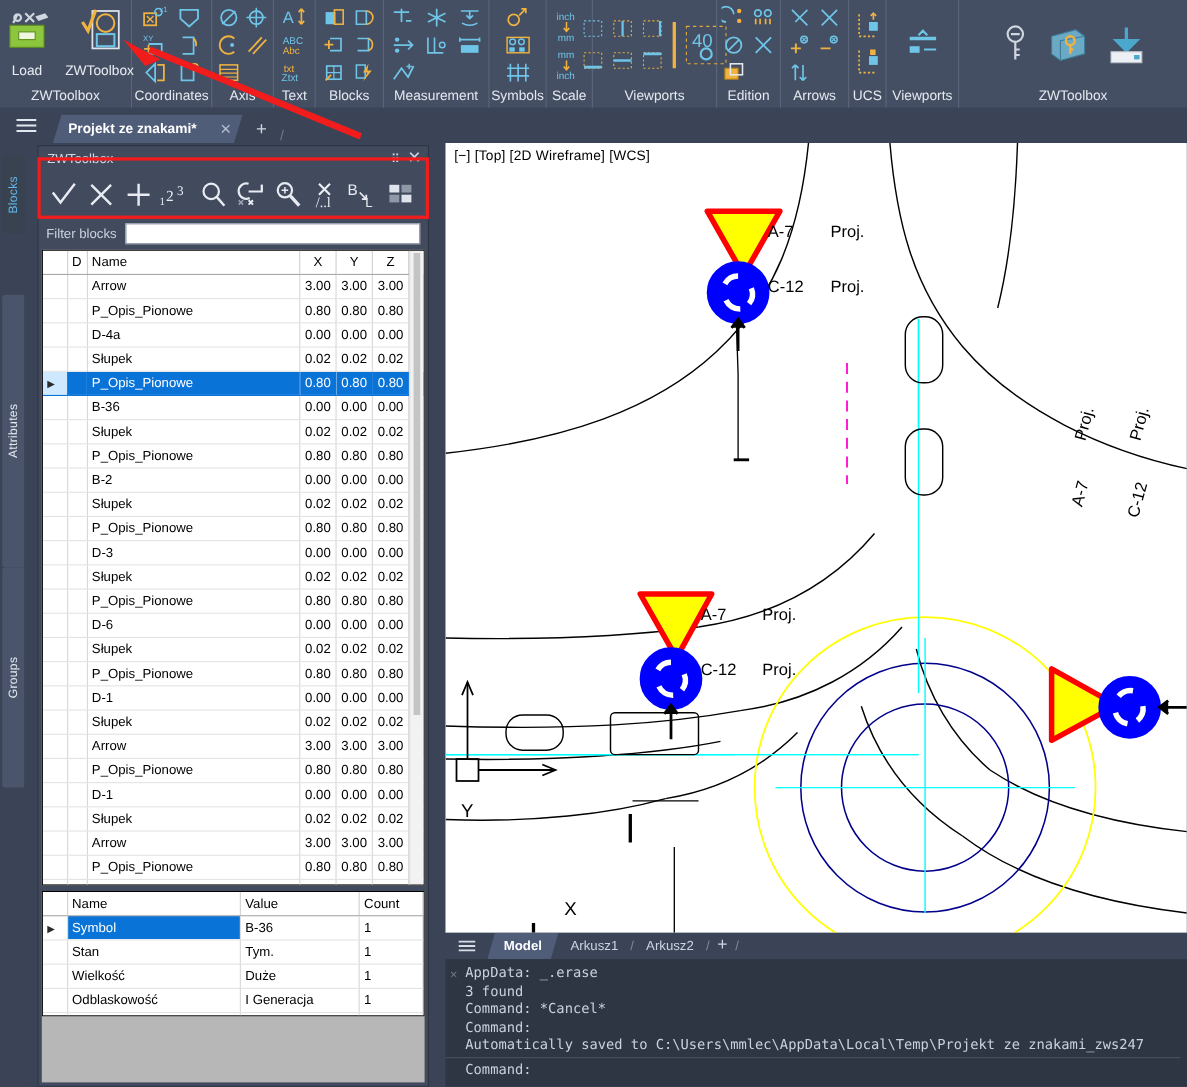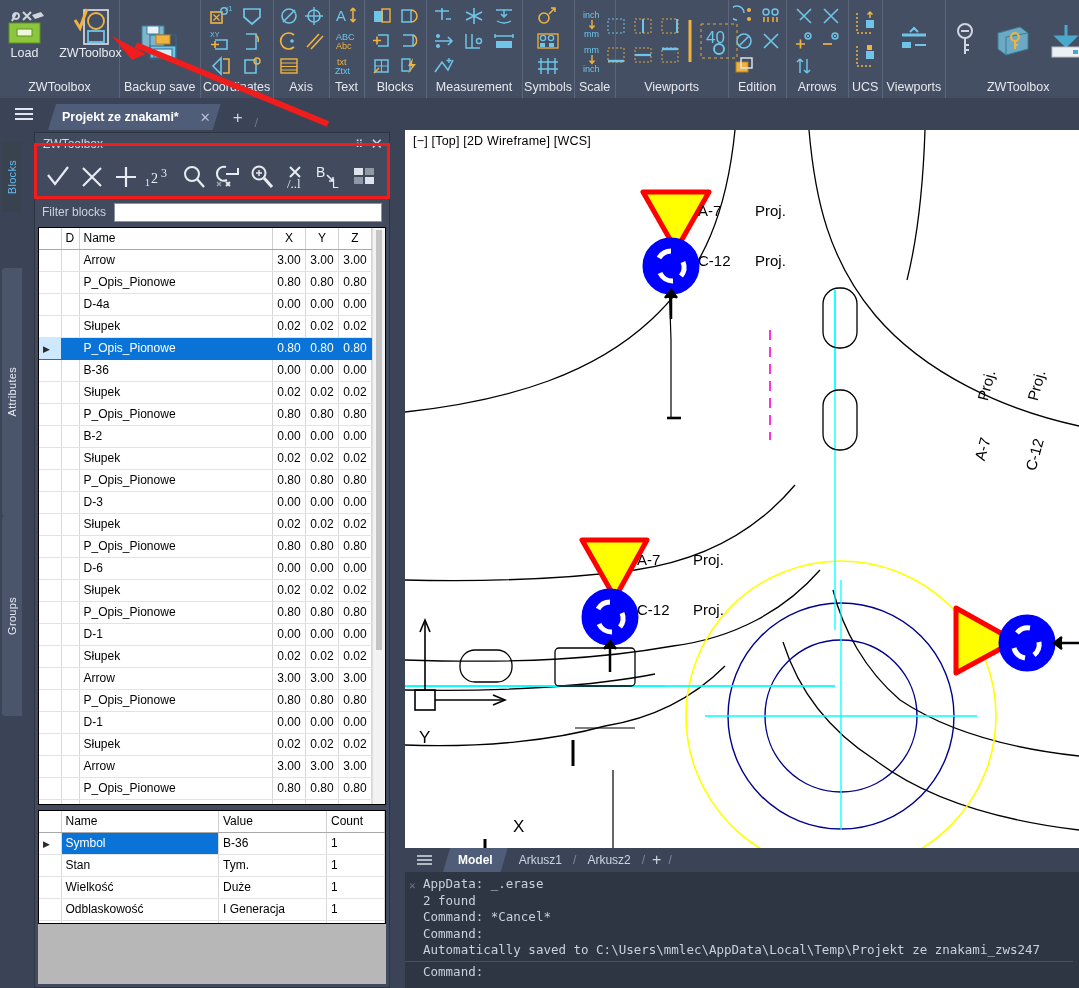--- a/index.html
+++ b/index.html
@@ -27,21 +27,21 @@
     height: 98px;
   }
   .rb-icons { flex: 1; display: flex; align-items: center; justify-content: center; gap: 2px; padding-top: 2px;}
   .rb-grid { display: grid; gap: 1px; }
   .rb-title {
     font-size: 12.5px; color: #e4e8ef; line-height: 16px;
     padding-bottom: 3px; white-space: nowrap;
   }
   .ic { display: inline-flex; align-items: center; justify-content: center; }
   .ic svg { display: block; }
-  .big-lbl { font-size: 12.5px; color: #e8ecf2; line-height: 13px; margin-top: 0; white-space: nowrap;}
+  .big-lbl { font-size: 12.5px; color: #e8ecf2; line-height: 13px; margin-top: 11px; white-space: nowrap;}
   .bigbtn { display: flex; flex-direction: column; align-items: center; justify-content: flex-start;
             width: 54px; padding-top: 5px; }
 
   
   #tabbar {
     position: absolute; left: 0; top: 98px; width: 1079px; height: 32px;
     background: #3b4456;
     display: flex; align-items: flex-end;
   }
   #hamburger { width: 48px; height: 32px; display:flex; align-items:center; justify-content:center; }
@@ -213,35 +213,20 @@
               <rect x="16" y="24" width="16" height="11" fill="none" stroke="#6ec5e8" stroke-width="1.8"></rect>
               <path d="M3 13 l5 8 L15 2" fill="none" stroke="#f0b340" stroke-width="3"></path>
             </svg>
           </span>
           <span class="big-lbl">ZWToolbox</span>
         </div>
       </div>
       <div class="rb-title">ZWToolbox</div>
     </div>
 
-    <div class="rb-panel" style="width:90px">
-      <div class="rb-icons">
-        <span class="ic">
-          <svg width="42" height="42" viewBox="0 0 42 42">
-            <rect x="3" y="6" width="22" height="22" fill="#7fb4cc" stroke="#3f7f9c"></rect>
-            <rect x="8" y="6" width="12" height="8" fill="#e8f2f7" stroke="#3f7f9c"></rect>
-            <rect x="11" y="26" width="26" height="12" fill="#6ec5e8" stroke="#2e6d8c"></rect>
-            <rect x="11" y="15" width="26" height="24" fill="none" stroke="#2e6d8c"></rect>
-            <rect x="17" y="15" width="14" height="9" fill="#f0b340" stroke="#b5821c"></rect>
-            <rect x="15" y="29" width="18" height="8" fill="#d9edf6" stroke="#2e6d8c"></rect>
-          </svg>
-        </span>
-      </div>
-      <div class="rb-title">Backup save</div>
-    </div>
 
     <div class="rb-panel" style="width:73px">
       <div class="rb-icons">
         <div class="rb-grid" style="grid-template-columns:repeat(2,30px); grid-template-rows:repeat(3,24px);">
           <span class="ic">
             <svg width="24" height="22" viewBox="0 0 24 22">
                 <rect x="2" y="7" width="11" height="11" fill="none" stroke="#f0b340" stroke-width="1.6"></rect>
                 <path d="M4.5 9.5 l6 6 M10.5 9.5 l-6 6" stroke="#f0b340" stroke-width="1.2"></path>
                 <circle cx="15" cy="6" r="3.2" fill="none" stroke="#6ec5e8" stroke-width="1.4"></circle>
                 <text x="16" y="6" font-size="7" fill="#6ec5e8" font-family="Liberation Sans">x1</text>
@@ -1259,21 +1244,21 @@
     <span class="sep">/</span>
     <span class="lt">Arkusz2</span>
     <span class="sep">/</span>
     <span class="lt" style="font-size:16px; padding:0 7px;">+</span>
     <span class="sep">/</span>
   </div>
 
   <div id="cmdline">
     <span id="cmdclose">✕</span>
     <div>AppData: _.erase</div>
-    <div>2 found</div>
+    <div>3 found</div>
     <div>Command: *Cancel*</div>
     <div>Command:</div>
     <div>Automatically saved to C:\Users\mmlec\AppData\Local\Temp\Projekt ze znakami_zws247</div>
     <div id="cmdrule"></div>
     <div>Command:</div>
   </div>
 
 </div>
 
 </body></html>

